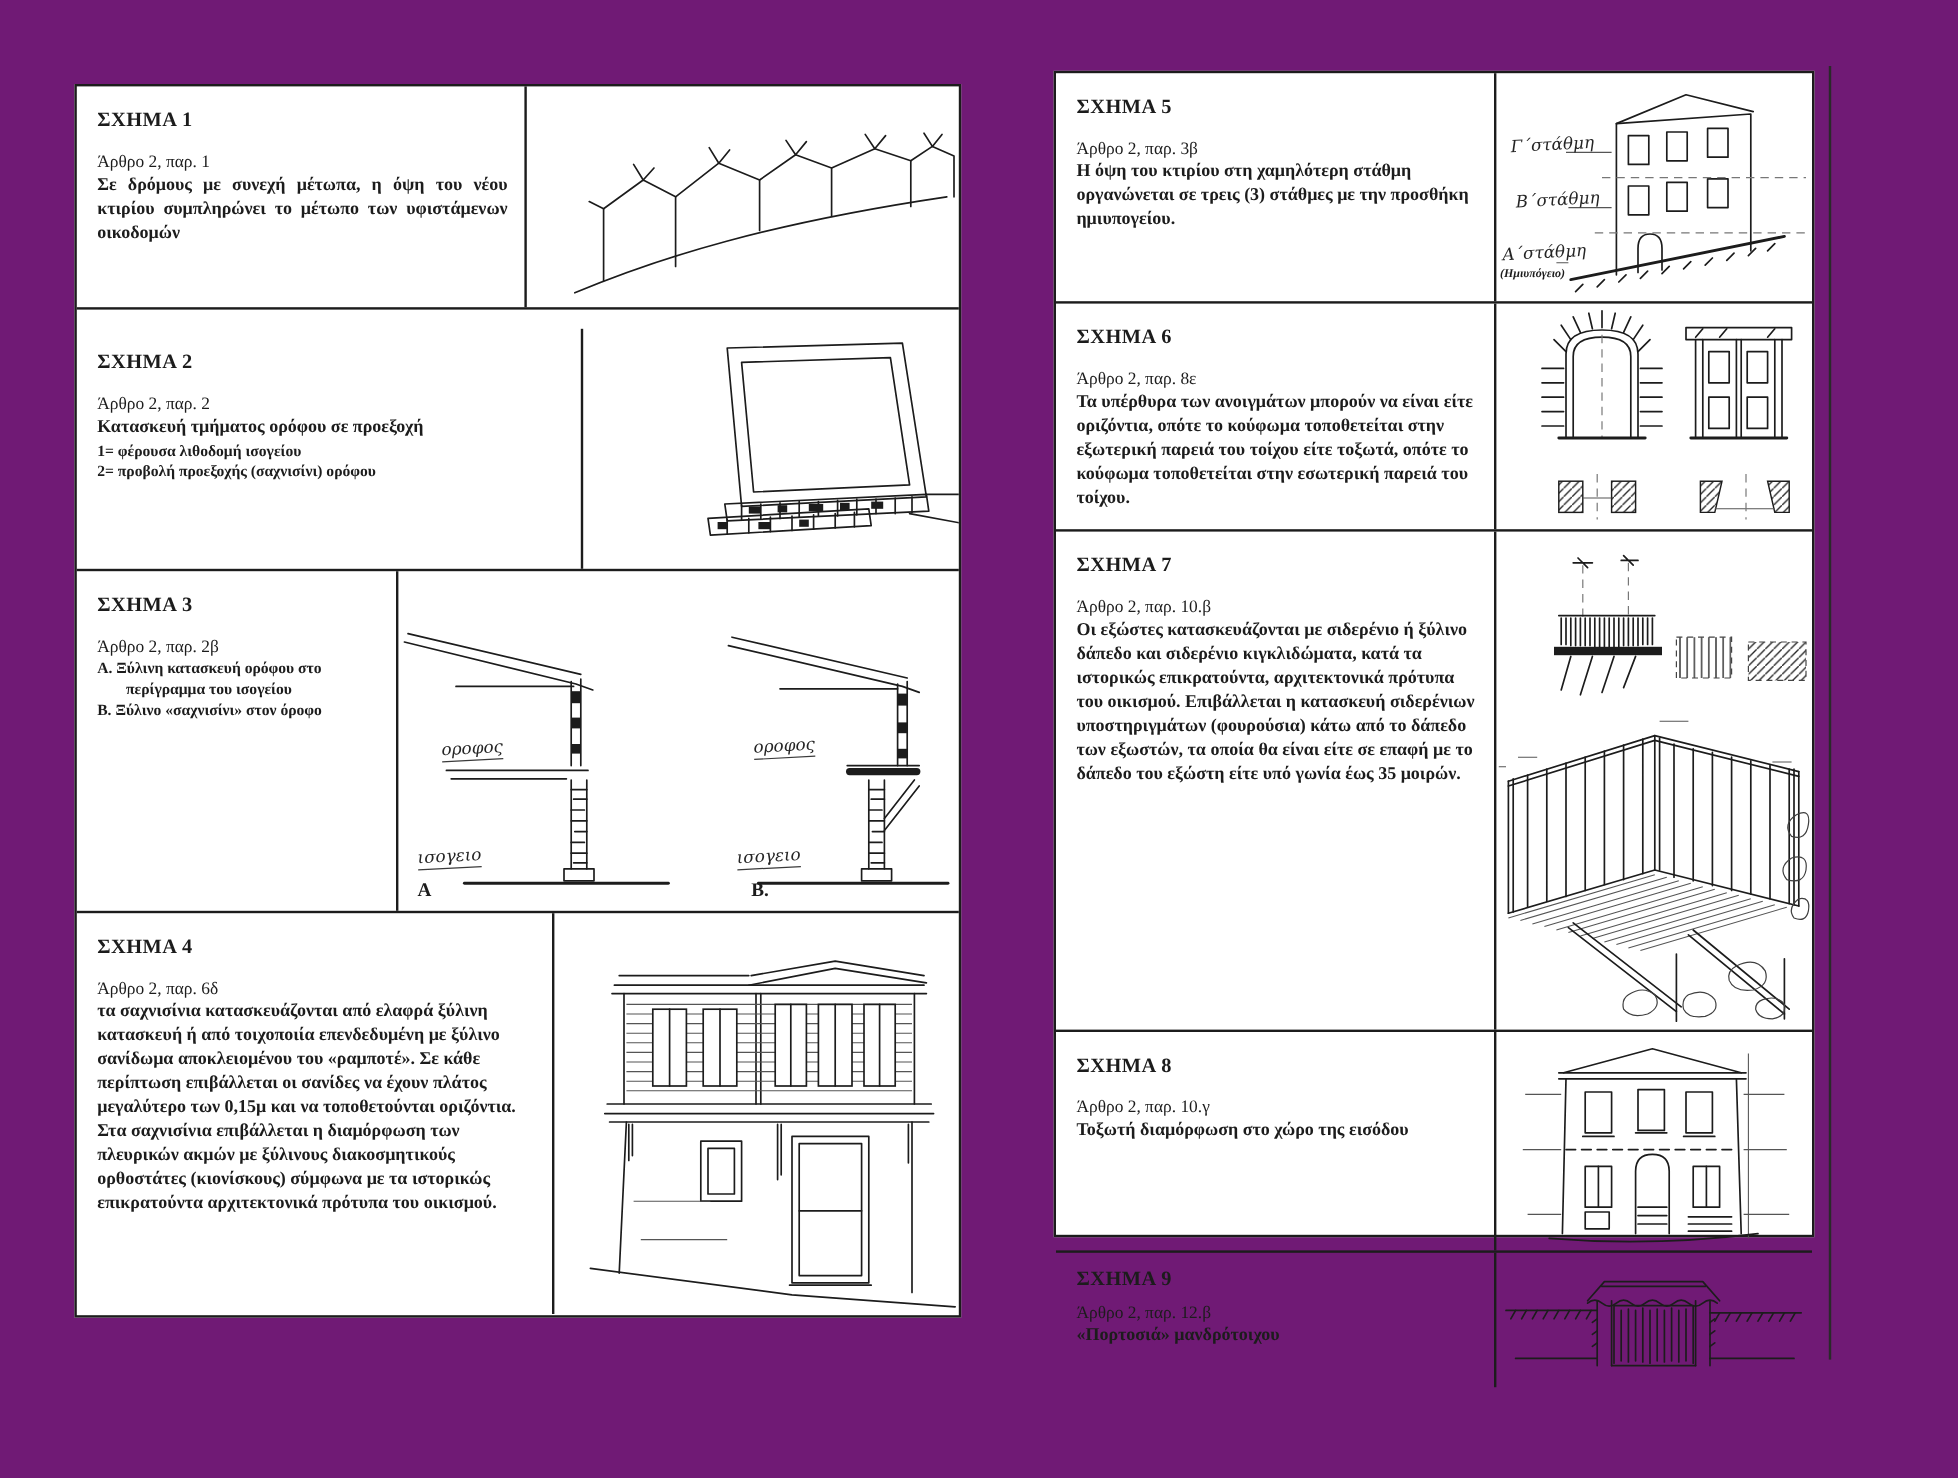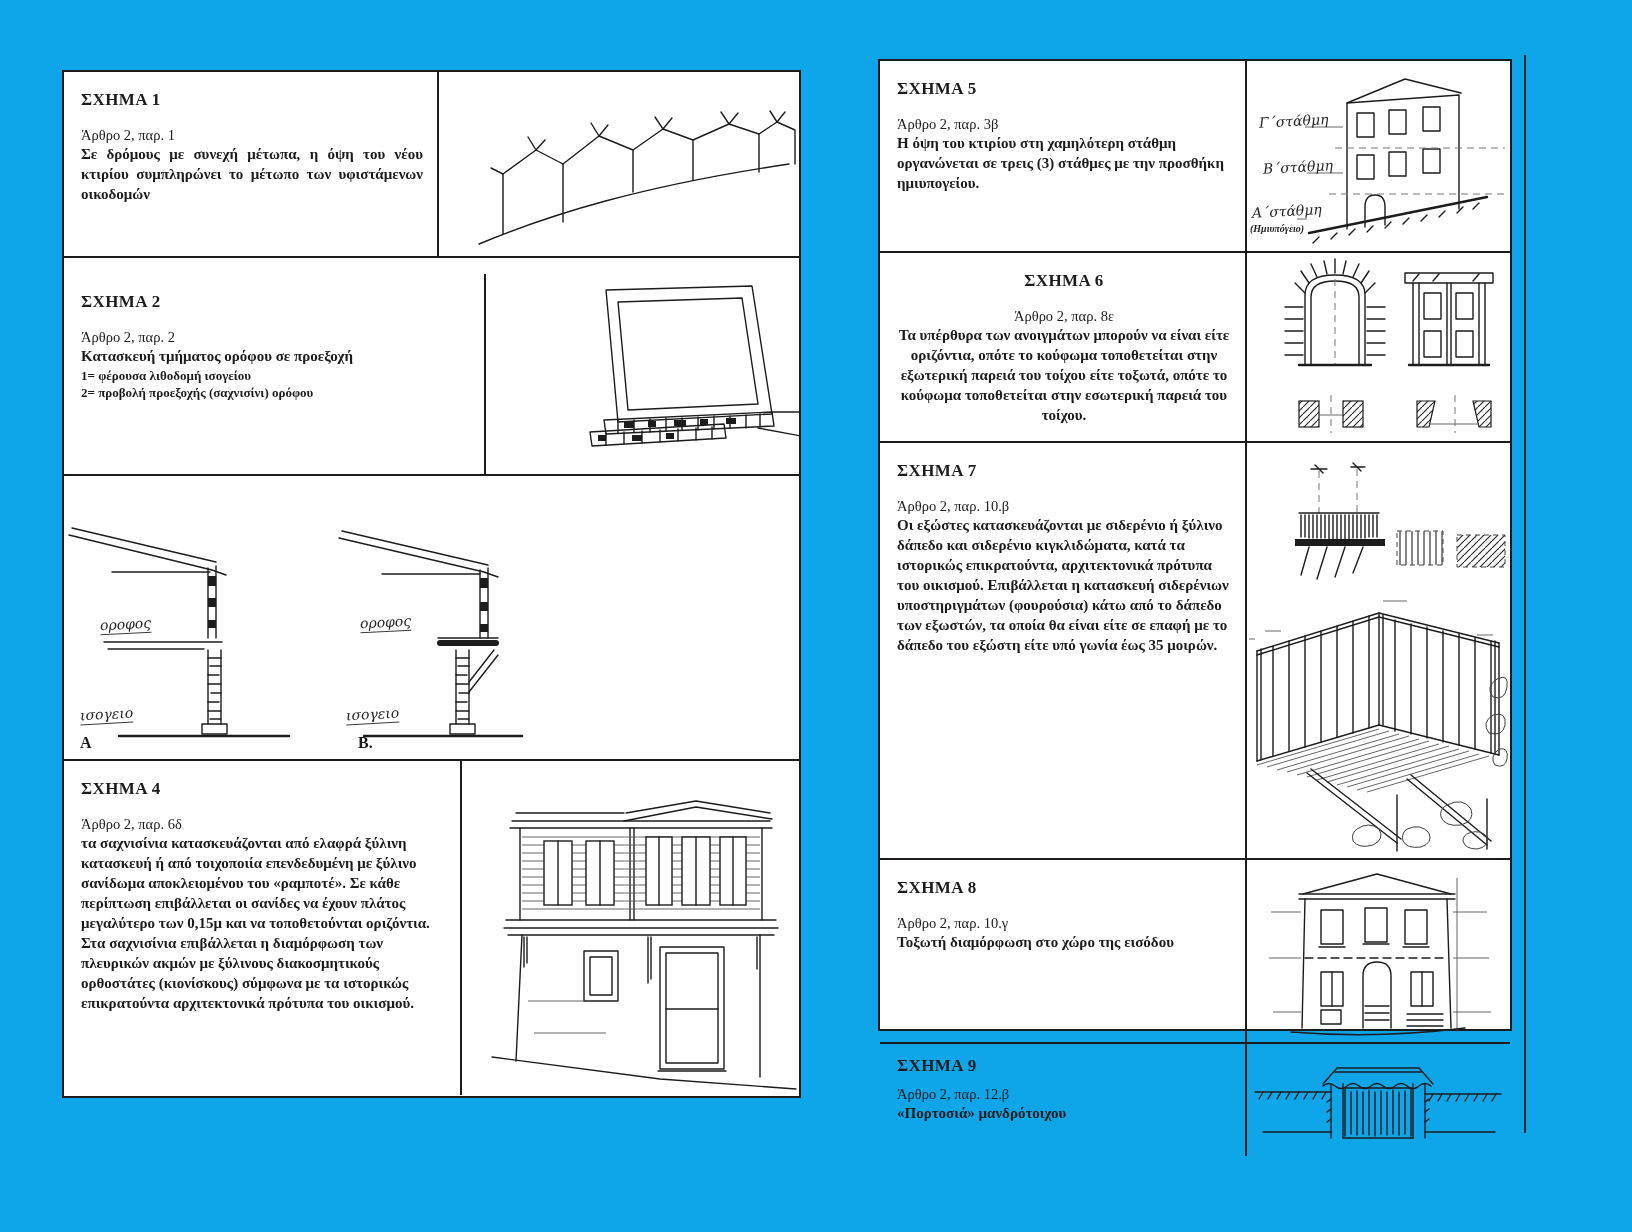--- a/index.html
+++ b/index.html
@@ -1,16 +1,16 @@
 <!DOCTYPE html>
 <html><head>
 <meta charset="utf-8">
 <style>
   html,body{margin:0;padding:0;background:#fff;}
-  #canvas{position:relative;width:1632px;height:1232px;background:#0ea5e9;overflow:hidden;
+  #canvas{position:relative;width:1632px;height:1232px;background:#701a75;overflow:hidden;
           font-family:"Liberation Serif",serif;color:#1c1c1c;}
   .table{position:absolute;border:2.5px solid #1c1c1c;background:#fff;box-sizing:border-box;}
   .row{position:relative;display:flex;box-sizing:border-box;border-bottom:2px solid #1c1c1c;}
   .row.last{border-bottom:none;}
   .cell-text{position:relative;box-sizing:border-box;border-right:2px solid #1c1c1c;
              padding:18px 14px 8px 17px;}
   .cell-fig{position:relative;flex:1;box-sizing:border-box;overflow:hidden;}
   .fig-title{font-weight:bold;font-size:17px;letter-spacing:.4px;}
   .fig-ref{font-size:14.5px;margin-top:17px;}
   .fig-body{font-weight:bold;font-size:15px;line-height:1.33;margin-top:1px;}
@@ -86,20 +86,26 @@
           <rect class="fill" x="180" y="173" width="8" height="6"></rect>
           <path class="ink" d="M286,152 H326"></path>
           <path class="ink" d="M272,168 L326,178"></path>
         </svg>
         <span class="figlabel" style="left:331px;top:145px;">1</span>
         <span class="figlabel" style="left:331px;top:172px;">2</span>
       </div>
     </div>
 
     <div class="row" style="height:285px;">
+      <div class="cell-text" style="width:268px;">
+        <div class="fig-title">ΣΧΗΜΑ 3</div>
+        <div class="fig-ref">Άρθρο 2, παρ. 2β</div>
+        <div class="hang">Α. Ξύλινη κατασκευή ορόφου στο περίγραμμα του ισογείου</div>
+        <div class="hang">Β. Ξύλινο «σαχνισίνι» στον όροφο</div>
+      </div>
       <div class="cell-fig">
         <svg style="left:0;top:4px" width="464" height="266" viewBox="0 0 464 266">
 
           <path class="ink" d="M8,48 L152,82 M5,55 L148,90 L162,95"></path>
           <path class="ink" d="M48,92 H146"></path>
           <path class="ink" d="M144,88 V158 M152,86 V158"></path>
           <rect class="fill" x="144" y="96" width="8" height="10"></rect>
           <rect class="fill" x="144" y="118" width="8" height="9"></rect>
           <rect class="fill" x="144" y="140" width="8" height="8"></rect>
           <path class="ink" d="M40,162 H158 M44,169 H140"></path>
@@ -194,21 +200,21 @@
           <path class="ink" d="M72,176 L66,182 M90,172 L84,178 M108,168 L102,174 M126,165 L120,171 M144,161 L138,167 M162,157 L156,163 M180,154 L174,160 M198,150 L192,156 M216,146 L210,152 M232,142 L226,148"></path>
           <path class="thin" d="M58,66 H96 M60,112 H96 M50,158 H60"></path>
         </svg>
         <span class="hand" style="left:12px;top:52px;">Γ΄στάθμη</span>
         <span class="hand" style="left:16px;top:98px;">Β΄στάθμη</span>
         <span class="hand" style="left:5px;top:142px;">Α΄στάθμη</span>
         <span class="figlabel" style="left:3px;top:162px;font-style:italic;font-size:10px;">(Ημιυπόγειο)</span>
       </div>
     </div>
 
-    <div class="row" style="height:190px;text-align:center;">
+    <div class="row" style="height:190px;">
       <div class="cell-text" style="width:367px;">
         <div class="fig-title">ΣΧΗΜΑ 6</div>
         <div class="fig-ref">Άρθρο 2, παρ. 8ε</div>
         <div class="fig-body">Τα υπέρθυρα των ανοιγμάτων μπορούν να είναι είτε οριζόντια, οπότε το κούφωμα τοποθετείται στην εξωτερική παρειά του τοίχου είτε τοξωτά, οπότε το κούφωμα τοποθετείται στην εσωτερική παρειά του τοίχου.</div>
       </div>
       <div class="cell-fig">
         <svg style="left:0;top:0" width="262" height="186" viewBox="0 0 262 186">
           <defs>
             <pattern id="pd6" width="7" height="7" patternUnits="userSpaceOnUse">
               <path d="M0,7 L7,0" stroke="#222" stroke-width="1.1"></path>

